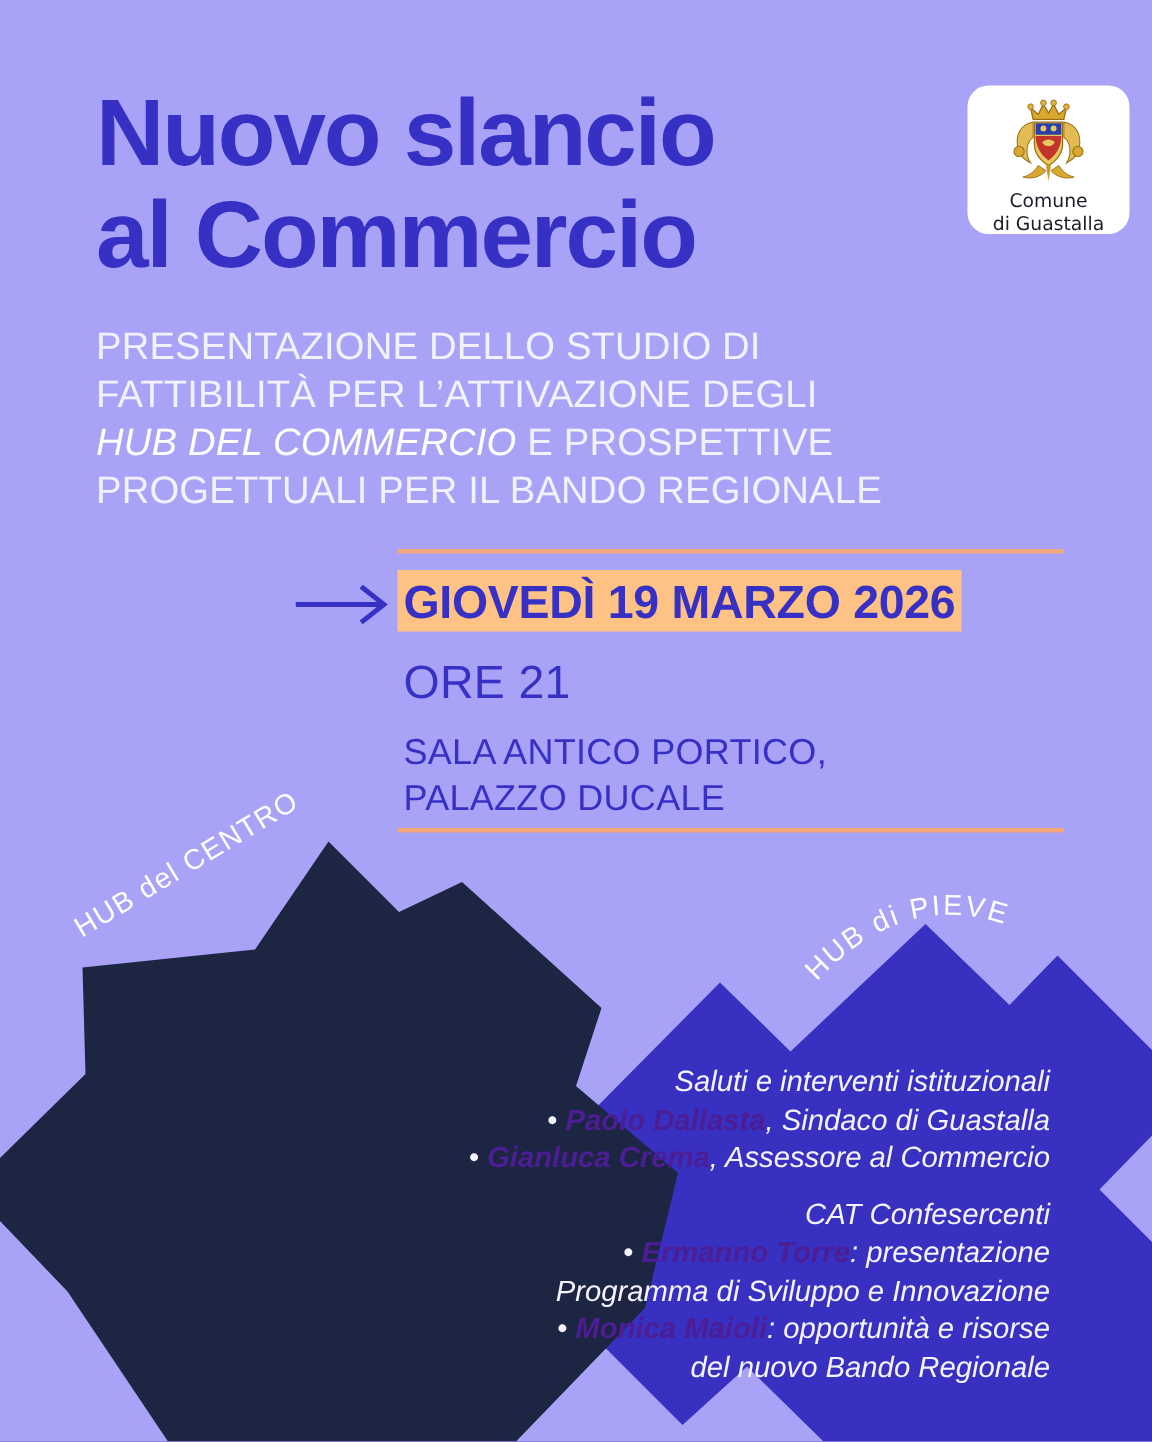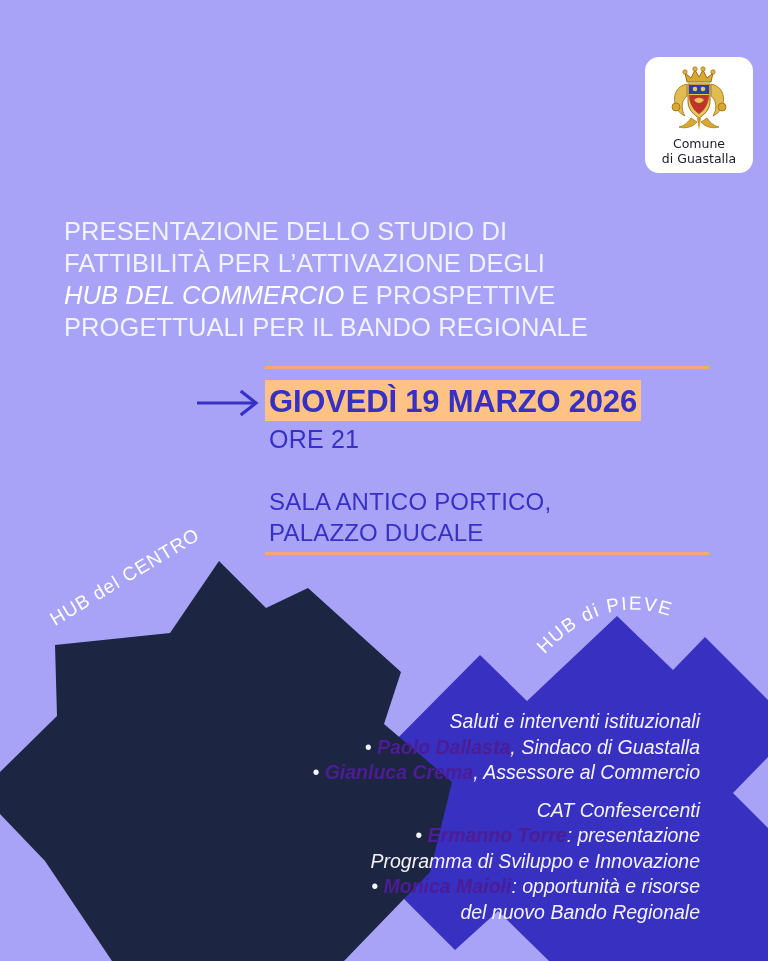--- a/index.html
+++ b/index.html
@@ -25,21 +25,21 @@
     height: 961px;
     z-index: 1;
   }
 
   
   .badge {
     position: absolute;
     left: 645px;
     top: 57px;
     width: 108px;
-    height: 116px;
+    height: 99px;
     background: #ffffff;
     border-radius: 14px;
     z-index: 5;
     display: flex;
     flex-direction: column;
     align-items: center;
     justify-content: flex-start;
     padding-top: 9px;
     box-sizing: border-box;
   }
@@ -122,23 +122,23 @@
     background: #ffc285;
     color: #3730c4;
     font-size: 31px;
     line-height: 37px;
     font-weight: bold;
     letter-spacing: -0.2px;
     padding: 3px 4px 1px 4px;
   }
   .date-time {
     display: block;
-    margin-top: 0;
-    color: #3730c4;
-    font-size: 25px;
+    margin-top: 16px;
+    color: #3730c4;
+    font-size: 31px;
     line-height: 36px;
     font-weight: normal;
     letter-spacing: 0.2px;
     padding-left: 4px;
   }
 
   
   .venue {
     position: absolute;
     left: 269px;
@@ -231,20 +231,24 @@
       <path d="M25 34 C28 31 32 31 35 34 C32 38 28 38 25 34 Z" fill="#e8c65e"></path>
 
       <path d="M22 52 C18 58 14 60 10 61 C16 63 24 61 28 56 Z" fill="#d8a830" stroke="#9a6f14" stroke-width="0.7"></path>
       <path d="M38 52 C42 58 46 60 50 61 C44 63 36 61 32 56 Z" fill="#d8a830" stroke="#9a6f14" stroke-width="0.7"></path>
       <path d="M28 52 L30 64 L32 52 Z" fill="#c89a24"></path>
     </svg>
     <div class="badge-text">Comune
 di Guastalla</div>
   </div>
 
+  <div class="headline">
+    <span>Nuovo slancio</span>
+    <span class="l2">al Commercio</span>
+  </div>
 
   <div class="subtitle">
     <span>PRESENTAZIONE DELLO STUDIO DI</span><br>
     <span>FATTIBILITÀ PER L’ATTIVAZIONE DEGLI</span><br>
     <em>HUB DEL COMMERCIO</em><span> E PROSPETTIVE</span><br>
     <span>PROGETTUALI PER IL BANDO REGIONALE</span>
   </div>
 
   <div class="rule rule-top"></div>
   <div class="rule rule-bottom"></div>

